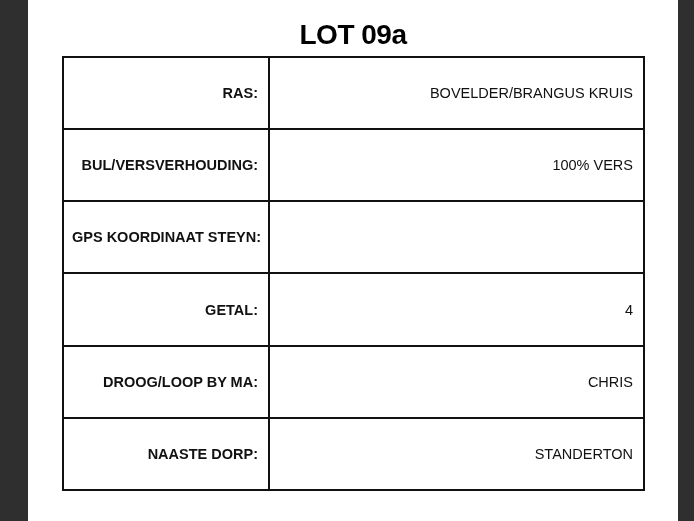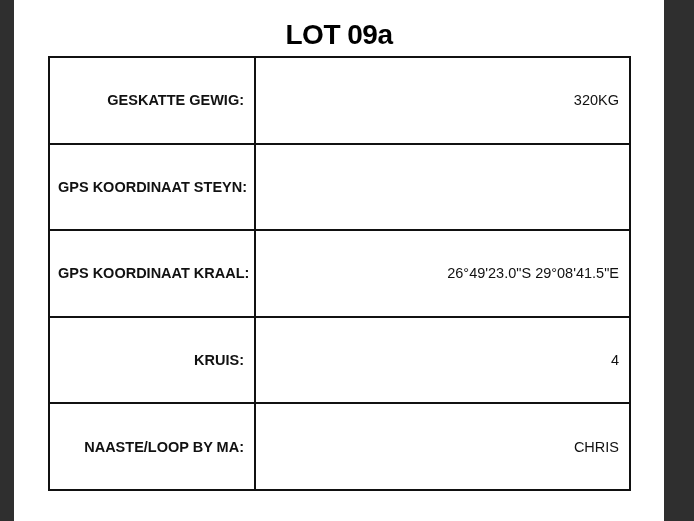--- a/index.html
+++ b/index.html
@@ -9,21 +9,21 @@
     body {
       width: 694px;
       height: 521px;
       background: #2f2f2f;
       position: relative;
       overflow: hidden;
       font-family: "Liberation Sans", "DejaVu Sans", sans-serif;
     }
     .page {
       position: absolute;
-      left: 14px;
+      left: 28px;
       top: 0;
       width: 650px;
       height: 521px;
       background: #ffffff;
     }
     .title {
       position: absolute;
       left: 0;
       top: 18px;
       width: 650px;
@@ -66,34 +66,38 @@
   </style>
 </head>
 <body>
 
 <div class="page">
   <div class="title">LOT 09a</div>
 
   <table class="info-table">
     <tbody>
       <tr>
-        <td class="label">GESKATTE GEWIG:</td>
-        <td class="value">320KG</td>
+        <td class="label">RAS:</td>
+        <td class="value">BOVELDER/BRANGUS KRUIS</td>
+      </tr>
+      <tr>
+        <td class="label">BUL/VERSVERHOUDING:</td>
+        <td class="value">100% VERS</td>
       </tr>
       <tr>
         <td class="label">GPS KOORDINAAT STEYN:</td>
         <td class="value"></td>
       </tr>
       <tr>
-        <td class="label">GPS KOORDINAAT KRAAL:</td>
-        <td class="value">26°49'23.0"S 29°08'41.5"E</td>
-      </tr>
-      <tr>
-        <td class="label">KRUIS:</td>
+        <td class="label">GETAL:</td>
         <td class="value">4</td>
       </tr>
       <tr>
-        <td class="label">NAASTE/LOOP BY MA:</td>
+        <td class="label">DROOG/LOOP BY MA:</td>
         <td class="value">CHRIS</td>
+      </tr>
+      <tr>
+        <td class="label">NAASTE DORP:</td>
+        <td class="value">STANDERTON</td>
       </tr>
     </tbody>
   </table>
 </div>
 
 </body></html>

